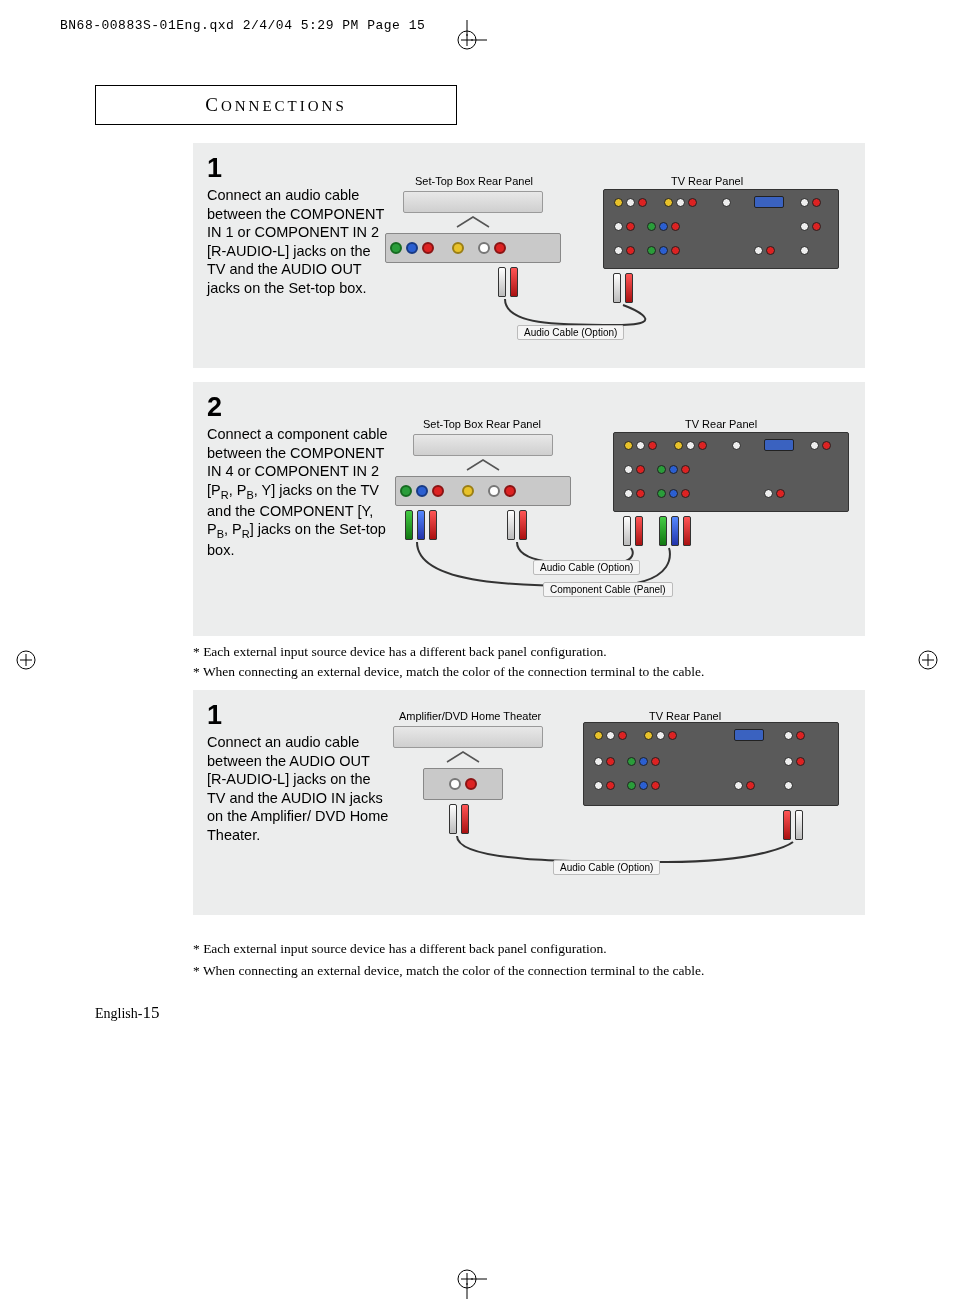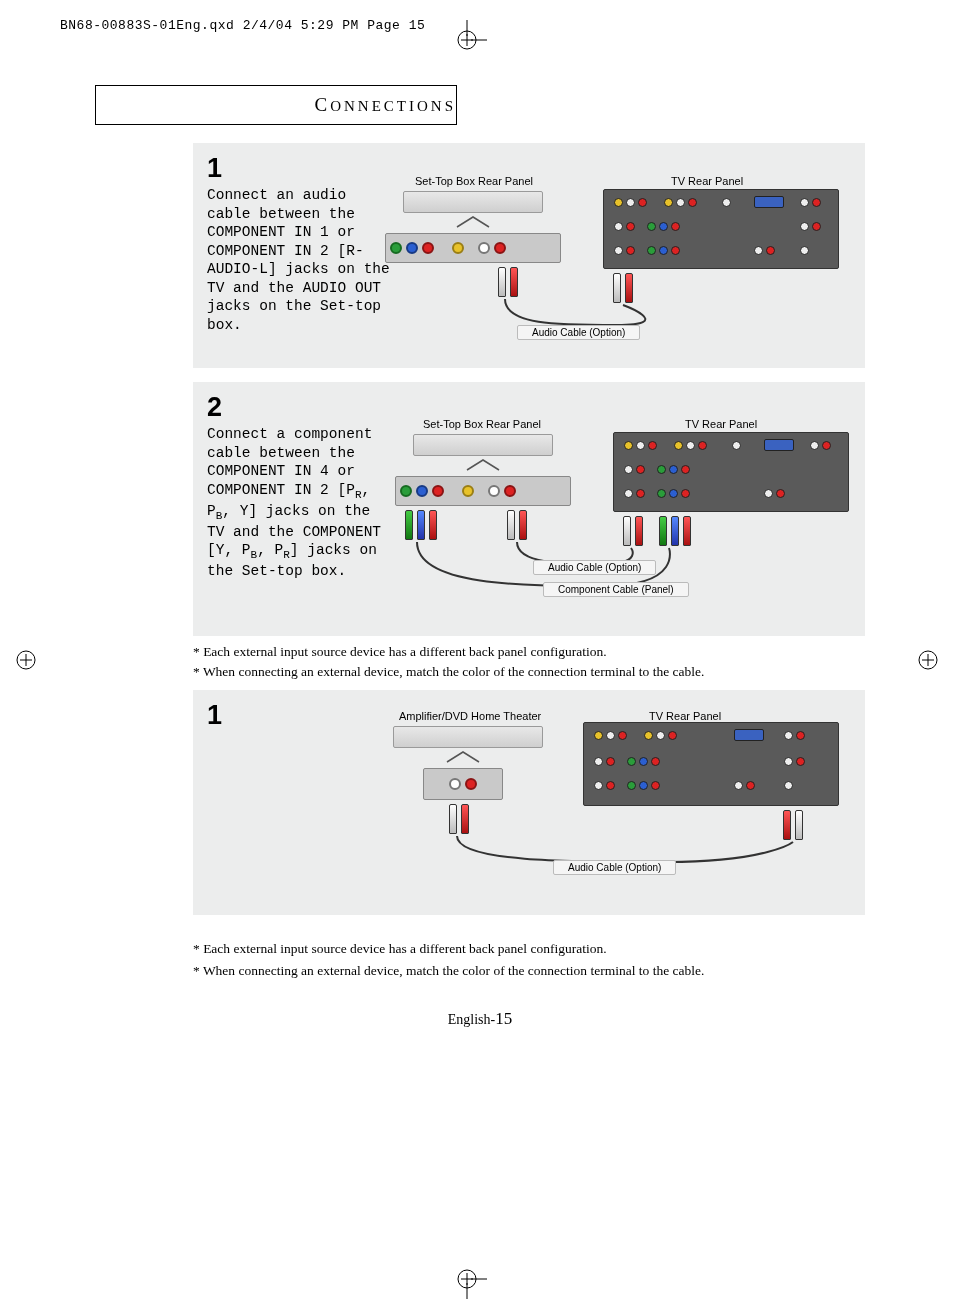--- a/index.html
+++ b/index.html
@@ -44,21 +44,21 @@
     top: 85px;
     left: 95px;
     width: 770px;
   }
   .section-tab {
     border: 1px solid #000;
     width: 362px;
     height: 40px;
     display: flex;
     align-items: center;
-    justify-content: flex-end;
+    justify-content: center;
     font-family: Georgia, "Times New Roman", serif;
     font-size: 15px;
     letter-spacing: 3px;
     font-variant: small-caps;
   }
   .section-tab .cap { font-size: 19px; }
   .h1 {
     font-size: 25px;
     font-weight: bold;
     margin-top: 56px;
@@ -86,40 +86,39 @@
   }
   .step-num {
     font-size: 27px;
     font-weight: bold;
   }
   .step-text {
     font-size: 14.5px;
     line-height: 1.28;
     width: 184px;
     margin-top: 2px;
-    font-family: Liberation Mono, monospace;
   }
   .sub { font-size: 11px; vertical-align: sub; }
   .diagram {
     position: absolute;
     top: 36px;
     left: 210px;
     width: 440px;
   }
   .dlabel {
     position: absolute;
     font-size: 11px;
     color: #000;
   }
   .cable-label {
     position: absolute;
     font-size: 10px;
     background: #f5f5f5;
     border: 1px solid #bbb;
-    padding: 1px 14px;
+    padding: 1px 6px;
     border-radius: 2px;
   }
   .device {
     position: absolute;
     background: linear-gradient(#e8e8e8,#cfcfcf);
     border: 1px solid #9a9a9a;
     border-radius: 2px;
   }
   .tv-panel {
     position: absolute;
@@ -179,22 +178,21 @@
   }
   .ast {
     font-family: Georgia, "Times New Roman", serif;
     font-size: 13.5px;
     margin-left: 98px;
     margin-top: 8px;
   }
   .footer {
     font-family: Georgia, "Times New Roman", serif;
     font-size: 14px;
-    text-align: center;
-    margin-top: 30px;
+    margin-top: 24px;
   }
   .footer .pn { font-size: 17px; }
 </style>
 </head>
 <body>
 
 <div class="print-header">BN68-00883S-01Eng.qxd  2/4/04 5:29 PM  Page 15</div>
 
 <div class="crop-mark-top">
   <svg width="40" height="40">
@@ -412,20 +410,21 @@
       <div class="cable-label" style="top:160px;left:140px">Component Cable (Panel)</div>
     </div>
   </div>
 
   <div class="ast">*  Each external input source device has a different back panel configuration.</div>
   <div class="ast" style="margin-top:4px">*  When connecting an external device, match the color of the connection terminal to the cable.</div>
 
 
   <div class="step-box" style="height:225px;margin-top:10px">
     <div class="step-num">1</div>
+    <div class="step-text">Connect an audio cable between the AUDIO OUT [R-AUDIO-L] jacks on the TV and the AUDIO IN jacks on the Amplifier/ DVD Home Theater.</div>
     <div class="diagram" style="top:22px;left:200px">
       <div class="dlabel" style="top:-2px;left:6px">Amplifier/DVD Home Theater</div>
       <div class="dlabel" style="top:-2px;left:256px">TV Rear Panel</div>
       <div class="device" style="top:14px;left:0;width:150px;height:22px"></div>
       <svg style="position:absolute;top:38px;left:50px" width="40" height="16">
           <path d="M4 12 L20 2 L36 12" fill="none" stroke="#555" stroke-width="1.5"></path>
         </svg>
       <div class="jack-strip" style="top:56px;left:30px;width:80px;height:32px;justify-content:center">
         <div class="jack w"></div>
           <div class="jack r"></div>

